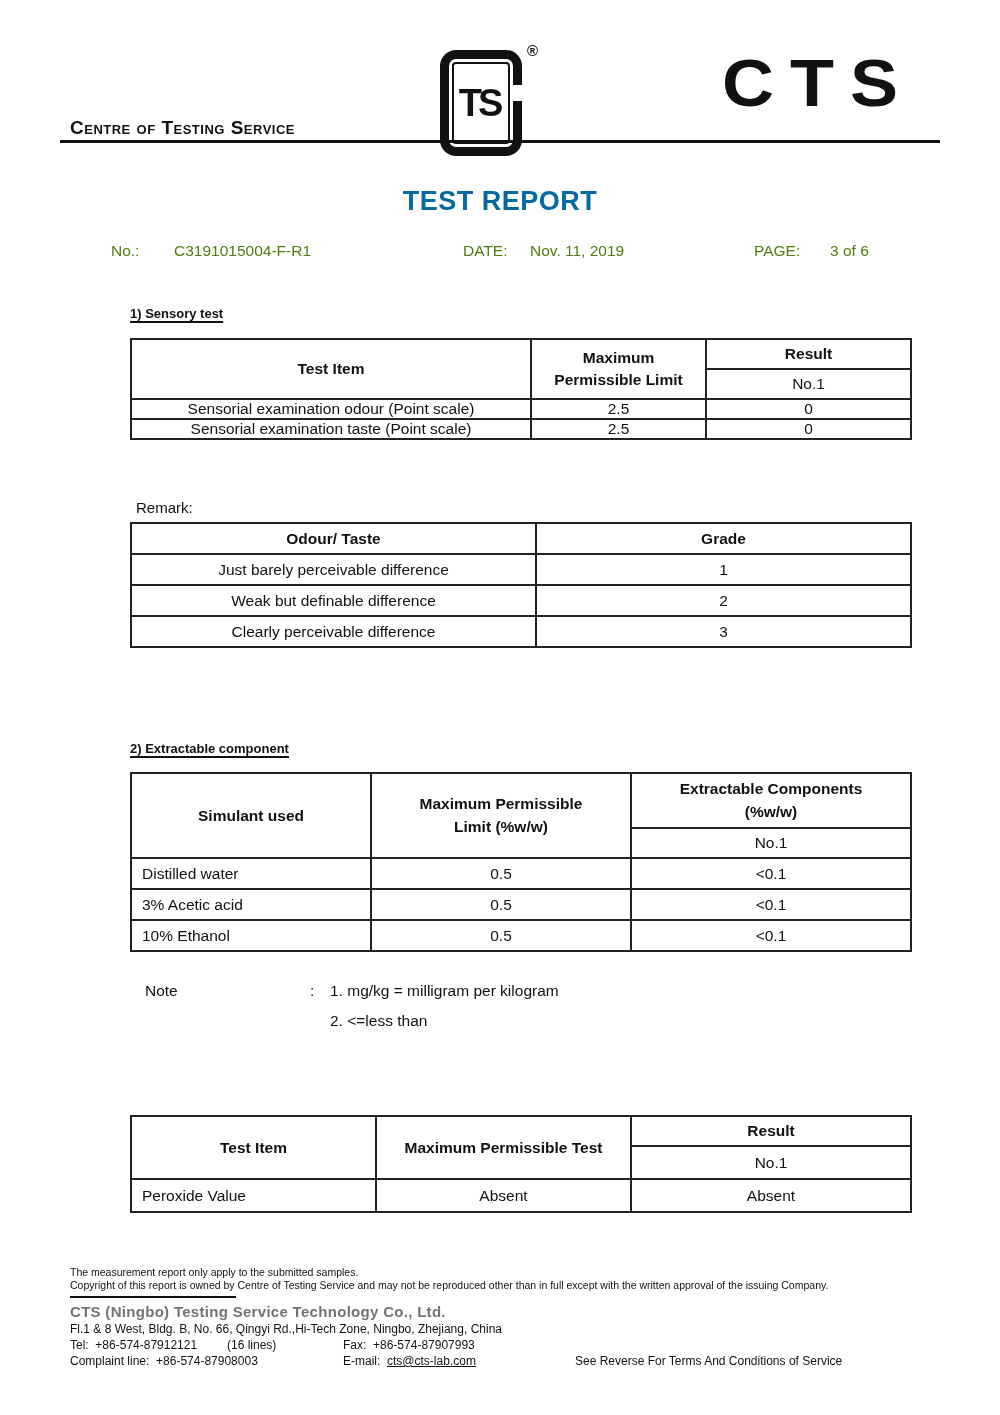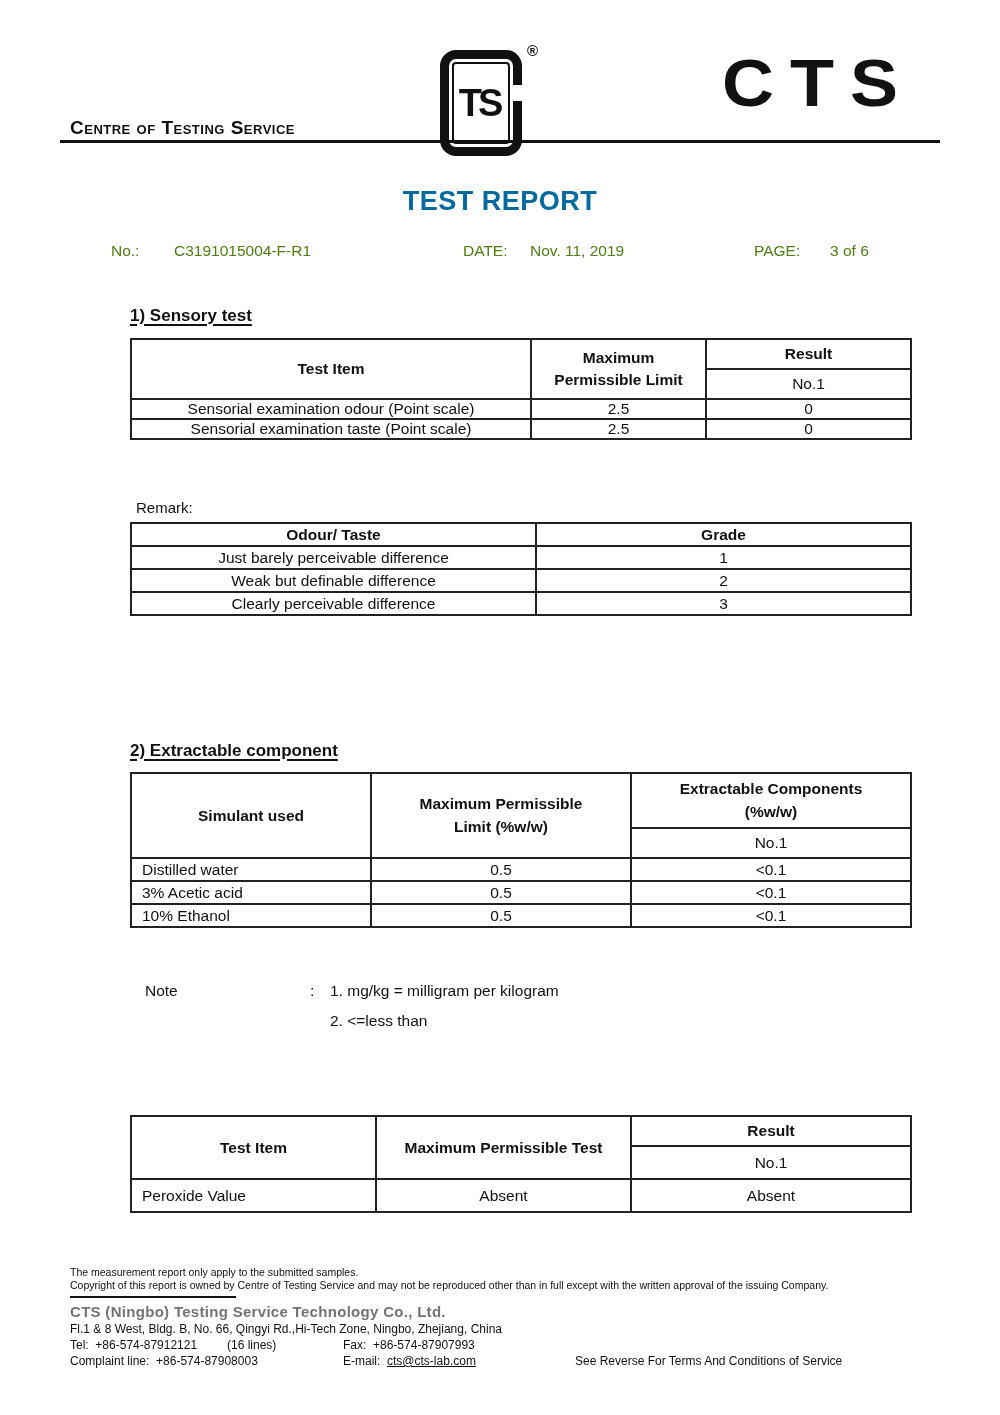--- a/index.html
+++ b/index.html
@@ -36,35 +36,35 @@
 
   
   .title {
     position:absolute; left:0; top:186px; width:1000px; text-align:center;
     font-size:27px; font-weight:bold; letter-spacing:0.5px; color:#0369a1;
   }
   .info { position:absolute; left:0; top:242px; width:918px; height:20px; font-size:15.5px; color:#4d7c0f;margin-left:26px; }
 
   
   .sec-heading {
-    position:absolute; font-size:17px; font-weight:bold; color:#111;
+    position:absolute; font-size:13px; font-weight:bold; color:#111;
     text-decoration:underline; text-decoration-thickness:2px; text-underline-offset:3px;
   }
   .plain-label { position:absolute; font-size:15px; color:#111; }
 
   
   table.tbl { position:absolute; border-collapse:collapse; table-layout:fixed; background:#fff; }
   .tbl th, .tbl td {
     border:2px solid #222; text-align:center; vertical-align:middle;
     font-size:15.5px; color:#111; padding:0 6px; overflow:hidden;
   }
   .tbl th { font-weight:bold; }
   .tbl td.sub { border-top-width:1px; }
   .tbl td.l { text-align:left; padding-left:10px; }
-  .h30 { height:30px; } .h32 { height:16px; } .h31 { height:23px; }
+  .h30 { height:30px; } .h32 { height:16px; } .h31 { height:31px; }
   .h33 { height:33px; } .h55 { height:55px; }
   .two-line div { line-height:1.45; }
 
   
   .note-line { position:absolute; font-size:15.5px; color:#111; }
 
   
   .f-small { position:absolute; left:70px; font-size:10.5px; color:#111; line-height:1.25; }
   .f-divider { position:absolute; left:70px; top:1296px; width:166px; height:2px; background:#111; }
   .f-company { position:absolute; left:70px; top:1303px; font-size:15px; font-weight:bold; letter-spacing:0.3px; color:#737373; }

